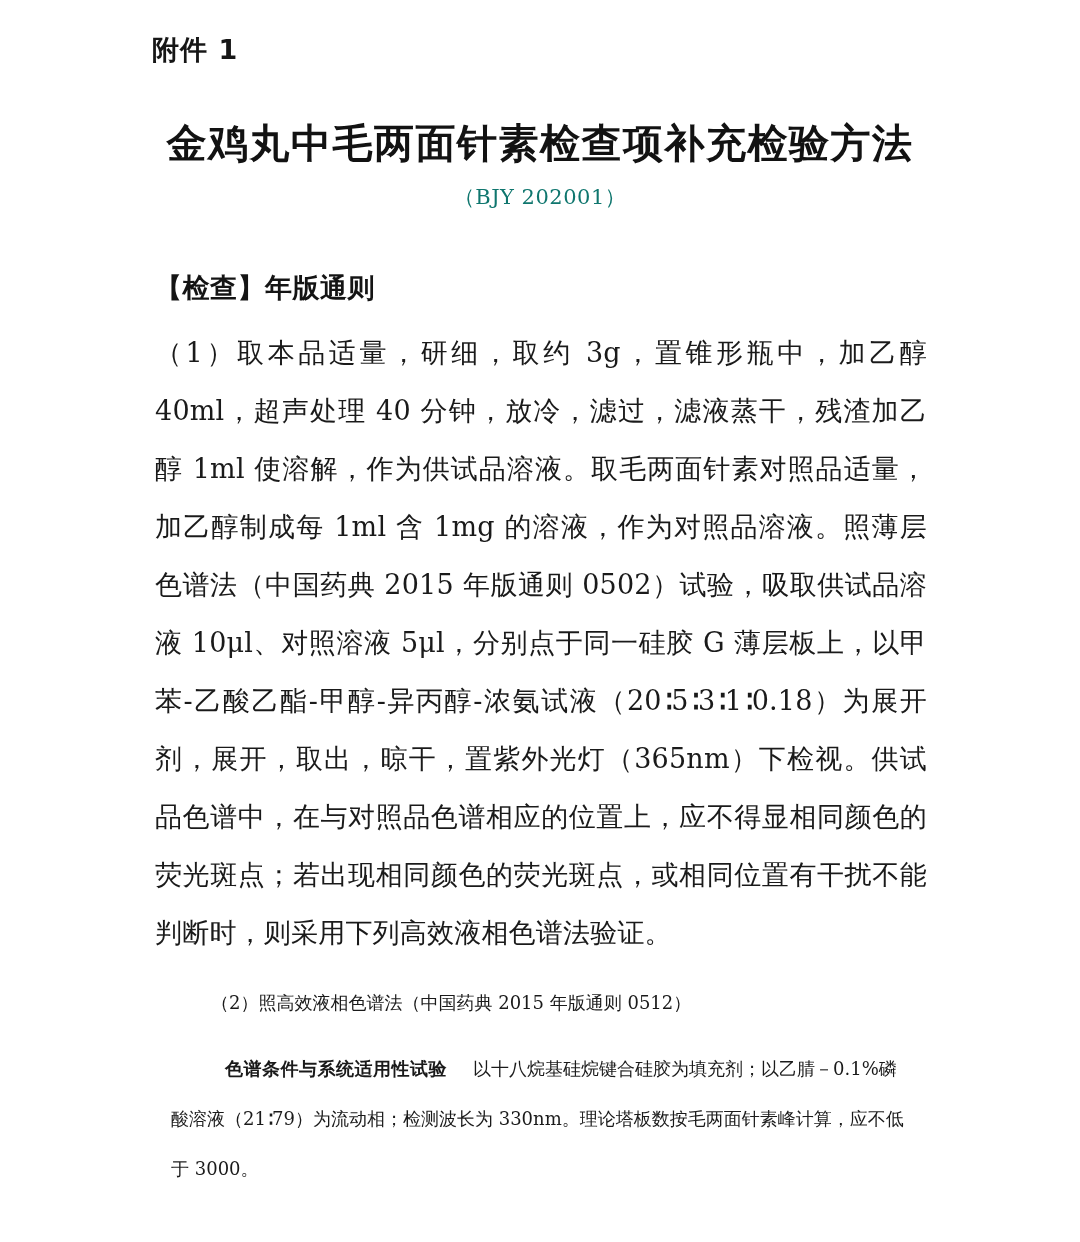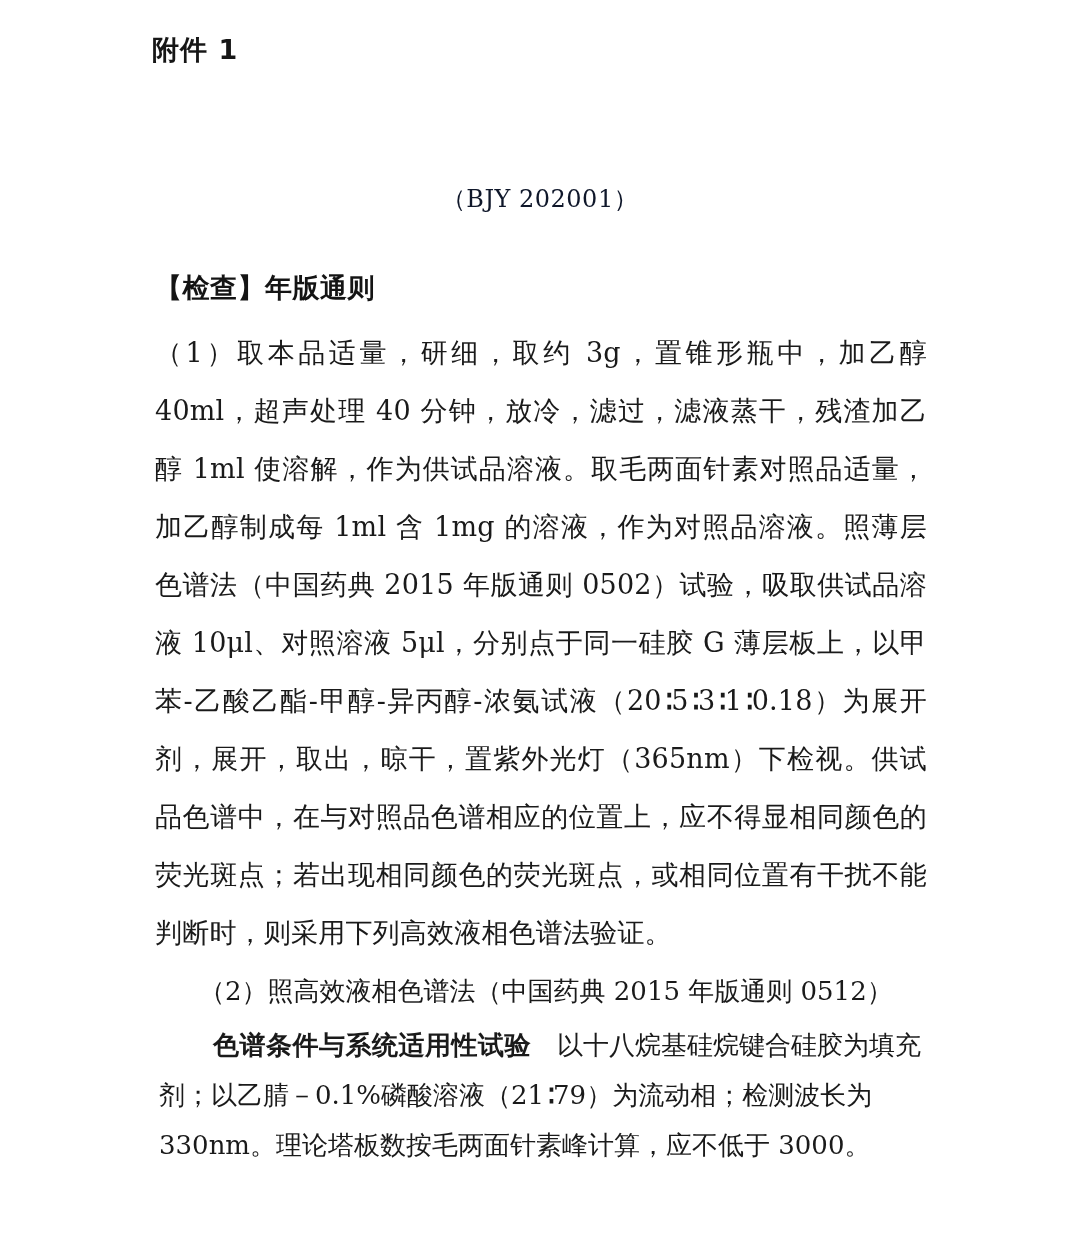--- a/index.html
+++ b/index.html
@@ -38,23 +38,23 @@
     letter-spacing: 1.5px;
     color: #121212;
   }
   .doc-subtitle {
     position: absolute;
     left: 0;
     right: 0;
     top: 183px;
     text-align: center;
     font-family: "DejaVu Serif", "Liberation Serif", serif;
-    font-size: 24px;
+    font-size: 21px;
     letter-spacing: 0.5px;
-    color: #0f172a;
+    color: #0f766e;
   }
   .body-block {
     position: absolute;
     left: 155px;
     top: 270px;
     width: 772px;
   }
   .section-head {
     font-family: "DejaVu Sans", "Liberation Sans", sans-serif;
     font-size: 27px;
@@ -66,40 +66,41 @@
   .para {
     font-size: 27px;
     line-height: 58px;
     text-align: justify;
     text-justify: inter-character;
     margin: 0;
     letter-spacing: 0.2px;
     color: #1a1a1a;
   }
   .para-tight {
-    font-size: 26px;
+    font-size: 18px;
     line-height: 50px;
     text-align: left;
-    margin: 4px;
+    margin: 16px;
     color: #1a1a1a;
   }
   .sub-head {
     font-family: "DejaVu Sans", "Liberation Sans", sans-serif;
     font-weight: 700;
     letter-spacing: 0.5px;
   }
   .gap-sm { display: inline-block; width: 26px; }
 </style>
 </head>
 <body>
 
 <div class="page">
 
   <div class="attachment-label">附件 1</div>
 
+  <div class="doc-title">金鸡丸中毛两面针素检查项补充检验方法</div>
 
   <div class="doc-subtitle">（BJY 202001）</div>
 
   <div class="body-block">
 
     <div class="section-head">【检查】年版通则</div>
 
     <p class="para">（1）取本品适量，研细，取约 3g，置锥形瓶中，加乙醇 40ml，超声处理 40 分钟，放冷，滤过，滤液蒸干，残渣加乙醇 1ml 使溶解，作为供试品溶液。取毛两面针素对照品适量，加乙醇制成每 1ml 含 1mg 的溶液，作为对照品溶液。照薄层色谱法（中国药典 2015 年版通则 0502）试验，吸取供试品溶液 10μl、对照溶液 5μl，分别点于同一硅胶 G 薄层板上，以甲苯-乙酸乙酯-甲醇-异丙醇-浓氨试液（20∶5∶3∶1∶0.18）为展开剂，展开，取出，晾干，置紫外光灯（365nm）下检视。供试品色谱中，在与对照品色谱相应的位置上，应不得显相同颜色的荧光斑点；若出现相同颜色的荧光斑点，或相同位置有干扰不能判断时，则采用下列高效液相色谱法验证。</p>
 
     <p class="para-tight" style="text-indent:40px;">（2）照高效液相色谱法（中国药典 2015 年版通则 0512）</p>

